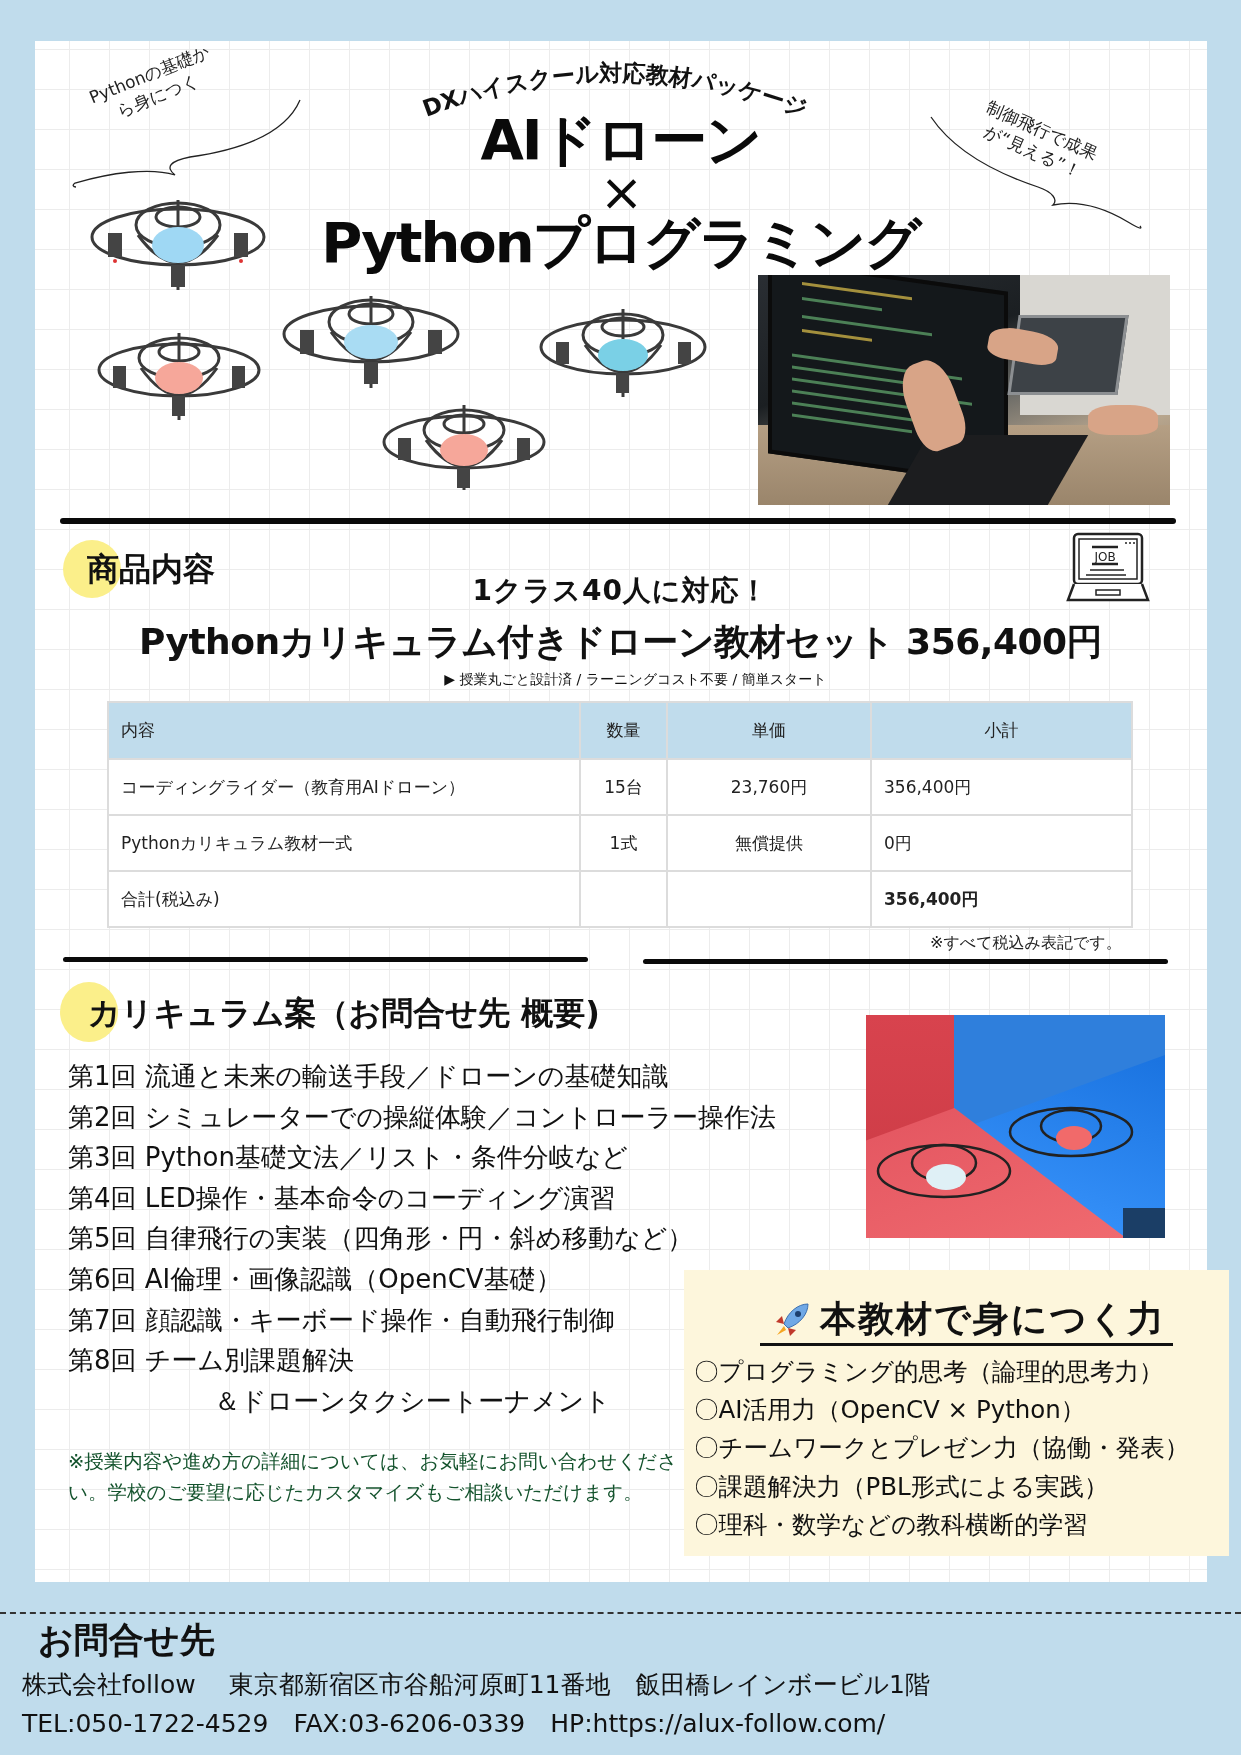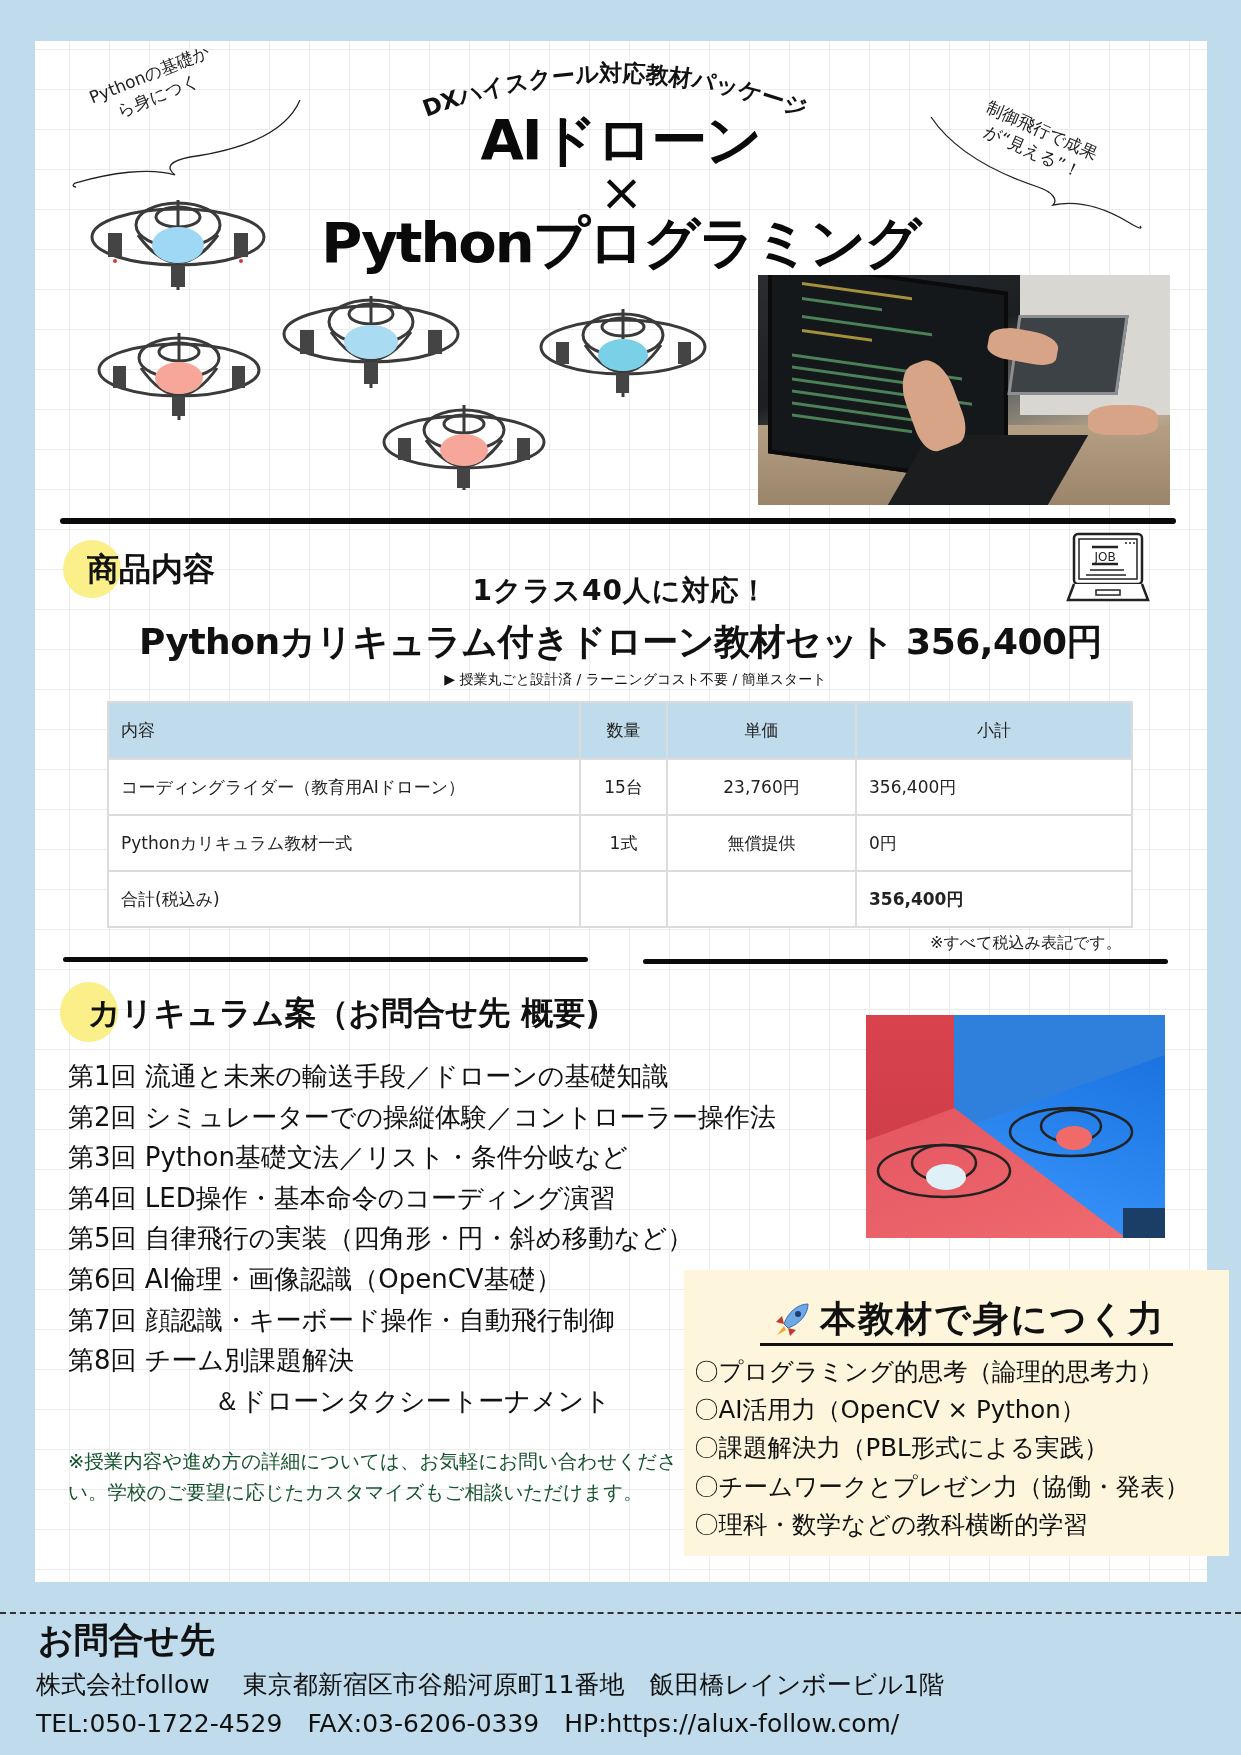--- a/index.html
+++ b/index.html
@@ -98,21 +98,21 @@
   table.price {
     position: absolute; left: 107px; top: 701px; width: 1026px;
     border-collapse: collapse; background: #fff; font-size: 17px; color: #222;
   }
   table.price th, table.price td {
     border: 2px solid #dcdcdc; height: 56px; padding: 0 12px; font-weight: normal;
   }
   table.price th { background: #c0dcec; height: 57px; }
   table.price .c1 { width: 472px; text-align: left; }
   table.price .c2 { width: 87px; text-align: center; }
-  table.price .c3 { width: 189px; text-align: center; }
+  table.price .c3 { width: 204px; text-align: center; }
   table.price .c4 { }
   table.price td.bold { font-weight: bold; }
   .tax-note { position: absolute; left: 930px; top: 933px; font-size: 16px; color: #222; }
 
   
   .cur-list { position: absolute; left: 68px; top: 1056px; font-size: 26px; line-height: 40.6px; color: #111; white-space: nowrap; }
   .cur-list .indent { padding-left: 146px; }
   .cur-note { position: absolute; left: 68px; top: 1446px; width: 610px; font-size: 19.5px; line-height: 31px; color: #14532d; }
 
   .photo-drones {
@@ -140,21 +140,21 @@
   .skills-title {
     position: absolute; left: 76px; top: 26px; height: 50px; font-size: 36px; font-weight: bold;
     border-bottom: 3px solid #111; padding: 0 8px 12px 60px; line-height: 46px; letter-spacing: 2px;
   }
   .rocket { position: absolute; left: 12px; top: 4px; width: 40px; height: 40px; }
   .skills-list { position: absolute; left: 10px; top: 83px; font-size: 24.5px; line-height: 38.2px; white-space: nowrap; color: #111; }
 
   
   .dash { position: absolute; left: 0; top: 1612px; width: 1241px; border-top: 2px dashed #333; }
   .contact-title { position: absolute; left: 38px; top: 1617px; font-size: 35px; font-weight: bold; color: #111; }
-  .contact-line { position: absolute; left: 36px; font-size: 25px; color: #111; white-space: pre; }
+  .contact-line { position: absolute; left: 22px; font-size: 25px; color: #111; white-space: pre; }
   .cl1 { top: 1668px; }
   .cl2 { top: 1707px; }
 </style>
 </head>
 <body>
 
 <div class="panel"></div>
 
 <div class="arc-title">
   <svg viewBox="0 0 460 80">
@@ -388,22 +388,22 @@
       <circle cx="26" cy="14" r="3" fill="#1d3f6e"></circle>
       <path d="M 12 24 L 4 22 L 10 16 Z" fill="#c0392b"></path>
       <path d="M 16 28 L 18 36 L 24 30 Z" fill="#c0392b"></path>
       <path d="M 12 26 L 5 35 L 14 30 Z" fill="#f5a623"></path>
     </svg>
     <span>本教材で身につく力</span>
   </div>
   <div class="skills-list">
     <div>〇プログラミング的思考（論理的思考力）</div>
     <div>〇AI活用力（OpenCV × Python）</div>
+    <div>〇チームワークとプレゼン力（協働・発表）</div>
     <div>〇課題解決力（PBL形式による実践）</div>
-    <div>〇チームワークとプレゼン力（協働・発表）</div>
     <div>〇理科・数学などの教科横断的学習</div>
   </div>
 </div>
 
 <div class="dash"></div>
 <div class="contact-title">お問合せ先</div>
 <div class="contact-line cl1">株式会社follow　 東京都新宿区市谷船河原町11番地　飯田橋レインボービル1階</div>
 <div class="contact-line cl2">TEL:050-1722-4529　FAX:03-6206-0339　HP:https://alux-follow.com/</div>
 
 </body></html>

